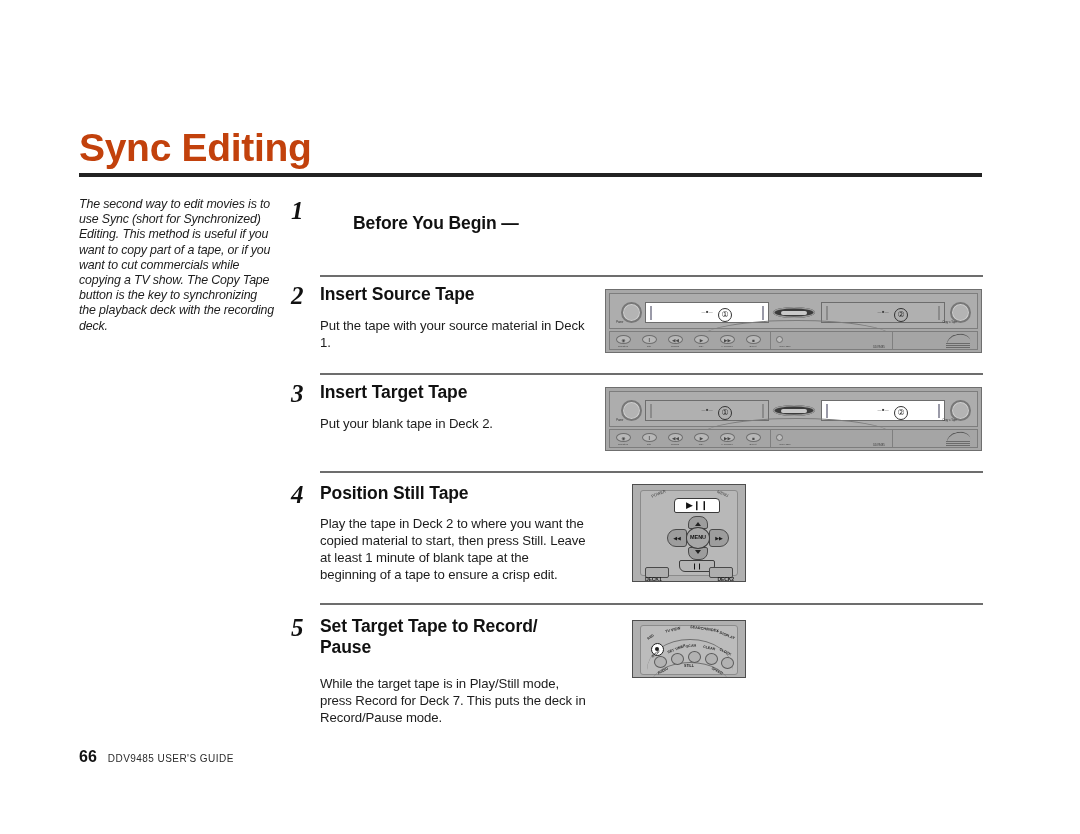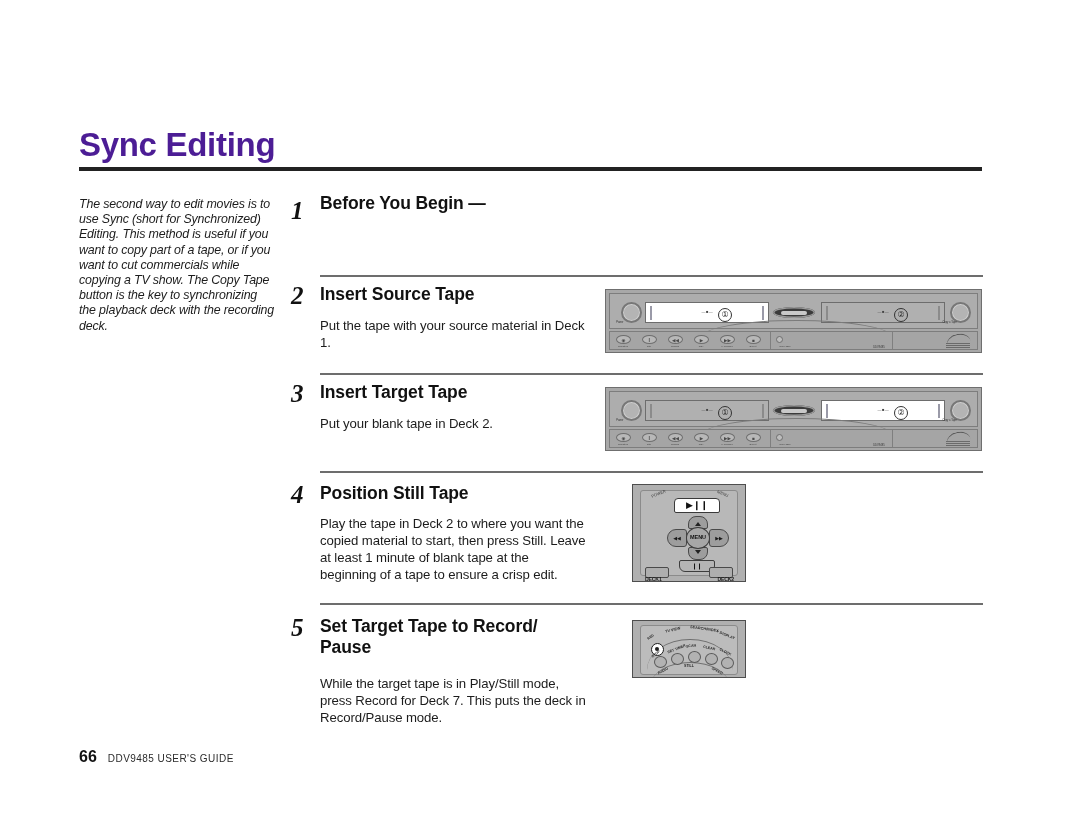--- a/index.html
+++ b/index.html
@@ -25,24 +25,24 @@
   }
 
   
   .title-block {
     position: absolute;
     left: 79px;
     top: 128px;
     width: 903px;
   }
   .page-title {
-    font-size: 33px;
+    font-size: 39px;
     font-weight: bold;
     letter-spacing: -0.3px;
-    color: #4c1d95;
+    color: #c2410c;
     line-height: 1.05;
     margin: 0;
   }
   .title-rule {
     margin-top: 4px;
     height: 4px;
     background: #222;
     width: 903px;
   }
 
@@ -522,21 +522,21 @@
     <h1 class="page-title">Sync Editing</h1>
     <div class="title-rule"></div>
   </div>
 
   <div class="sidebar-note">The second way to edit movies is to use Sync (short for Synchronized) Editing. This method is useful if you want to copy part of a tape, or if you want to cut commercials while copying a TV show. The Copy Tape button is the key to synchronizing the playback deck with the recording deck.</div>
 
   <div class="steps">
 
     <div class="step">
       <div class="step-num" style="top:4px;">1</div>
-      <div class="step-head" style="top:0;">Before You Begin —</div>
+      <div class="step-head" style="top:20px;margin-left:33px;">Before You Begin —</div>
       <div class="bullets" style="top:38px; width:420px;">
       </div>
       <div class="step-rule" style="top:82px;"></div>
     </div>
 
     <div class="step">
       <div class="step-num" style="top:89px;">2</div>
       <div class="step-head" style="top:91px;">Insert Source Tape</div>
       <div class="step-body" style="top:124px; width:268px;">Put the tape with your source material in Deck 1.</div>
       <div class="step-rule" style="top:180px;"></div>

